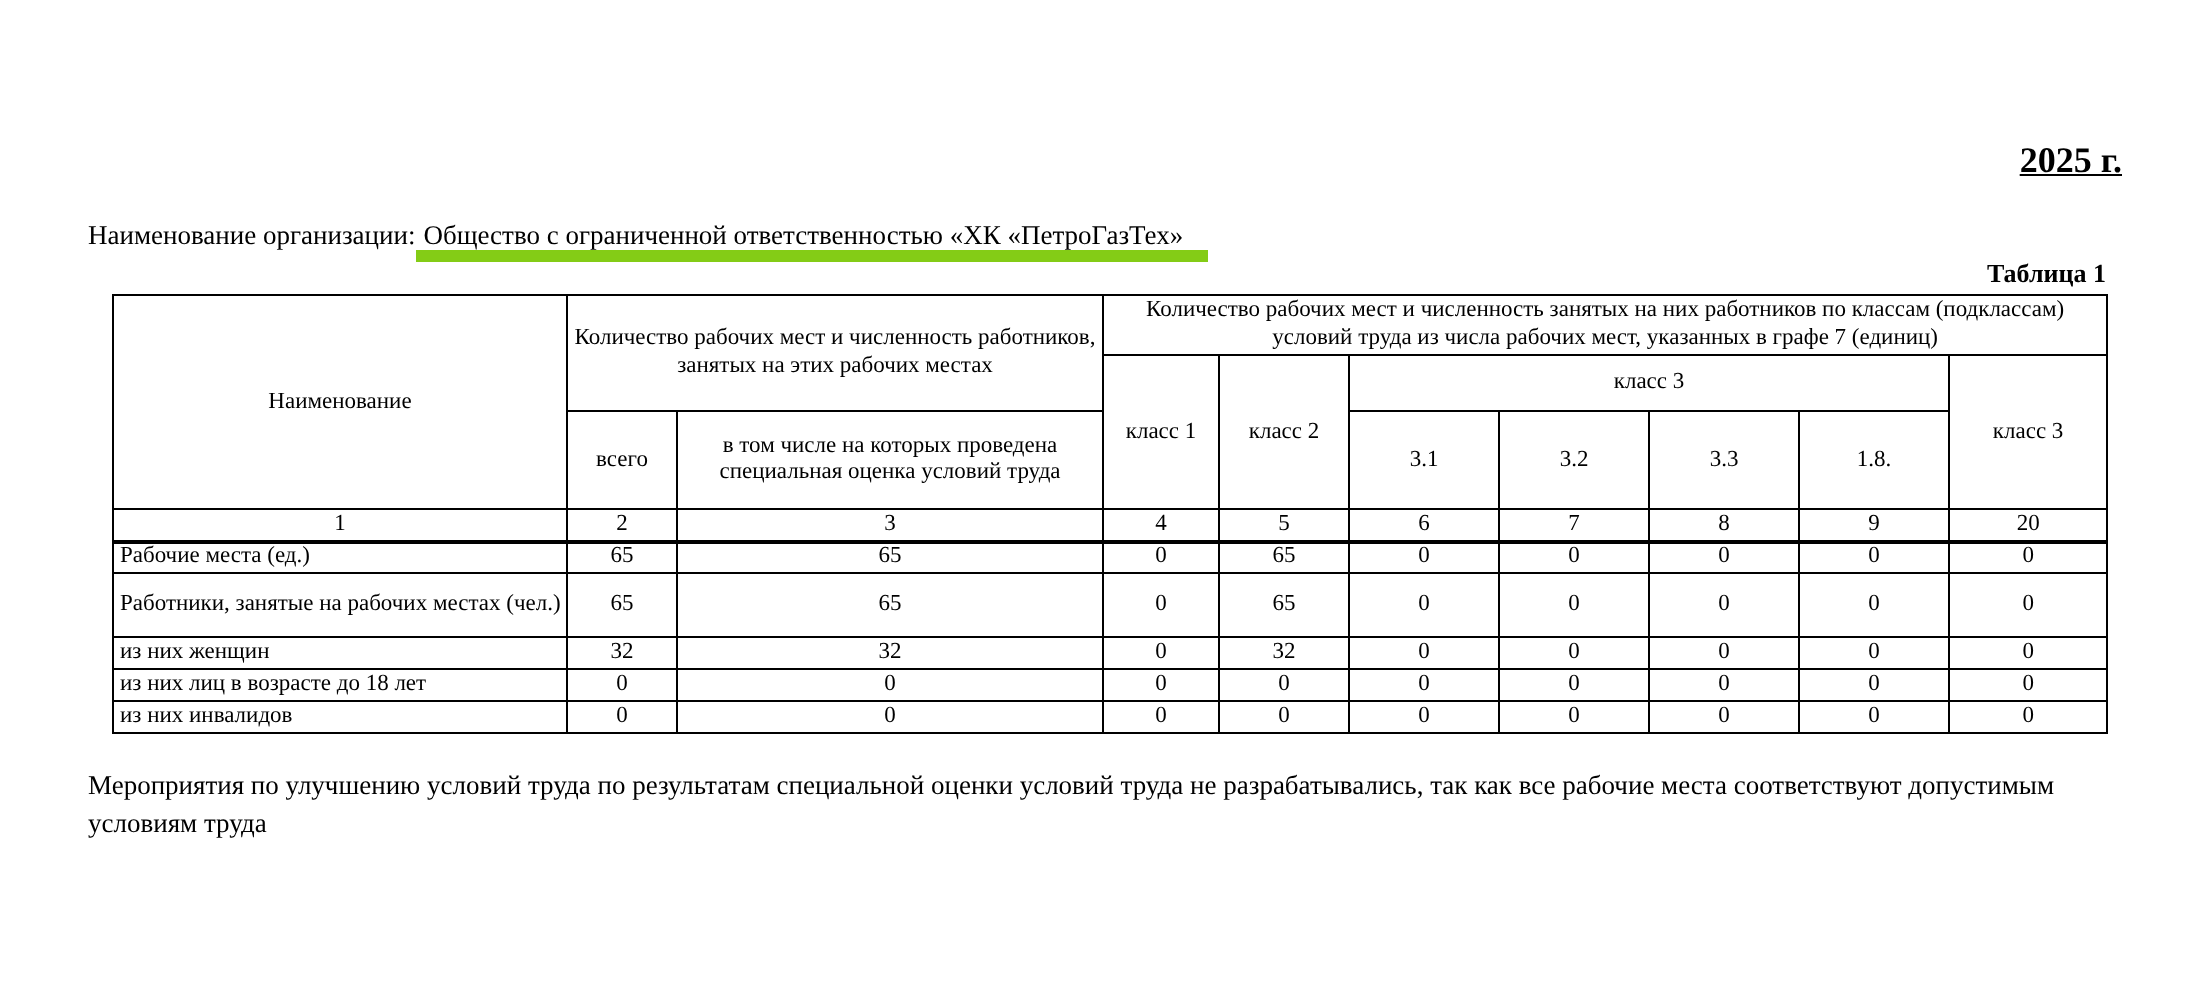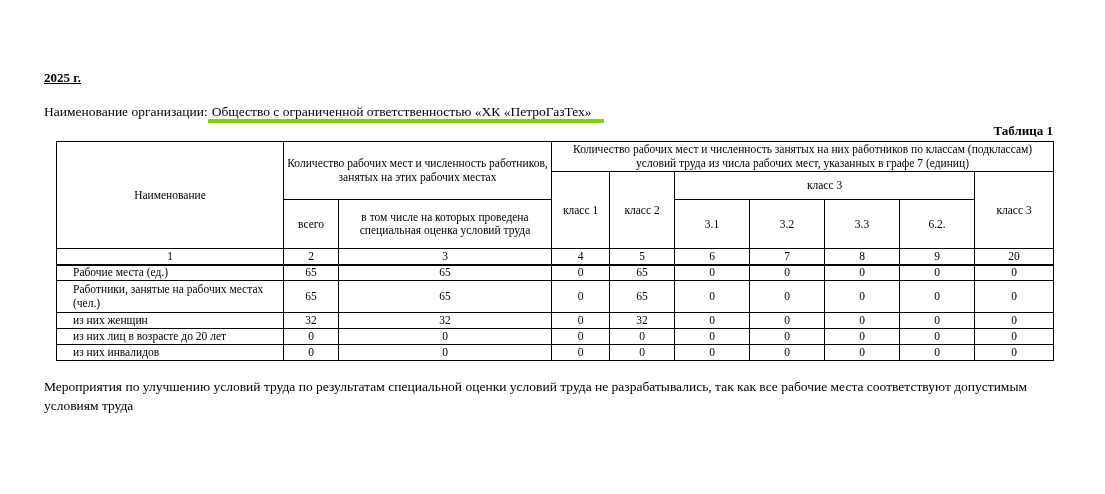--- a/index.html
+++ b/index.html
@@ -9,47 +9,47 @@
     font-family: "Liberation Serif", "DejaVu Serif", serif;
     overflow: hidden;
   }
   .doc { padding: 62px 44px 0 44px; }
 
   .title {
     font-size: 14px; font-weight: bold; text-align: center;
     line-height: 1.2; margin: 0;
   }
   .year {
-    font-size: 13px; font-weight: bold; text-align: left;
+    font-size: 18px; font-weight: bold; text-align: right;
     line-height: 1.2; margin-top: 8px; text-decoration: underline;
   }
 
   .org-line { margin-top: 18px; font-size: 13.5px; line-height: 1.25; white-space: nowrap; }
   .org-name {
-    border-bottom: 4px solid #84cc16;
+    border-bottom: 6px solid #84cc16;
     padding-left: 4px; padding-right: 12px;
   }
 
   .table-caption {
     width: 1009px; text-align: right;
     font-size: 13px; margin-top: 4px; line-height: 1.15; font-weight: bold;
   }
 
   table.summary {
     margin-left: 12px; margin-top: 2px;
     border-collapse: collapse; table-layout: fixed;
     width: 997px; font-size: 11.5px;
   }
   table.summary td {
     border: 1px solid #000;
     text-align: center; vertical-align: middle;
     padding: 0 2px; line-height: 1.18;
     overflow: hidden;
   }
-  table.summary td.lbl { text-align: left; padding-left: 16px; }
+  table.summary td.lbl { text-align: left; padding-left: 3px; }
   tr.row-numbers td { border-bottom-width: 2px; }
 
   .note {
     margin-top: 17px; font-size: 13.5px; line-height: 1.35;
     width: 992px;
   }
 </style>
 </head>
 <body>
 
@@ -86,21 +86,21 @@
       <td rowspan="2">класс 2</td>
       <td colspan="4">класс 3</td>
       <td rowspan="2">класс 3</td>
     </tr>
     <tr style="height:49px">
       <td>всего</td>
       <td>в том числе на которых проведена специальная оценка условий труда</td>
       <td>3.1</td>
       <td>3.2</td>
       <td>3.3</td>
-      <td>6.2.</td>
+      <td>1.8.</td>
     </tr>
 
     <tr class="row-numbers" style="height:16px">
       <td>1</td>
       <td>2</td>
       <td>3</td>
       <td>4</td>
       <td>5</td>
       <td>6</td>
       <td>7</td>
@@ -142,21 +142,21 @@
       <td>0</td>
       <td>32</td>
       <td>0</td>
       <td>0</td>
       <td>0</td>
       <td>0</td>
       <td>0</td>
     </tr>
 
     <tr style="height:16px">
-      <td class="lbl">из них лиц в возрасте до 20 лет</td>
+      <td class="lbl">из них лиц в возрасте до 18 лет</td>
       <td>0</td>
       <td>0</td>
       <td>0</td>
       <td>0</td>
       <td>0</td>
       <td>0</td>
       <td>0</td>
       <td>0</td>
       <td>0</td>
     </tr>

